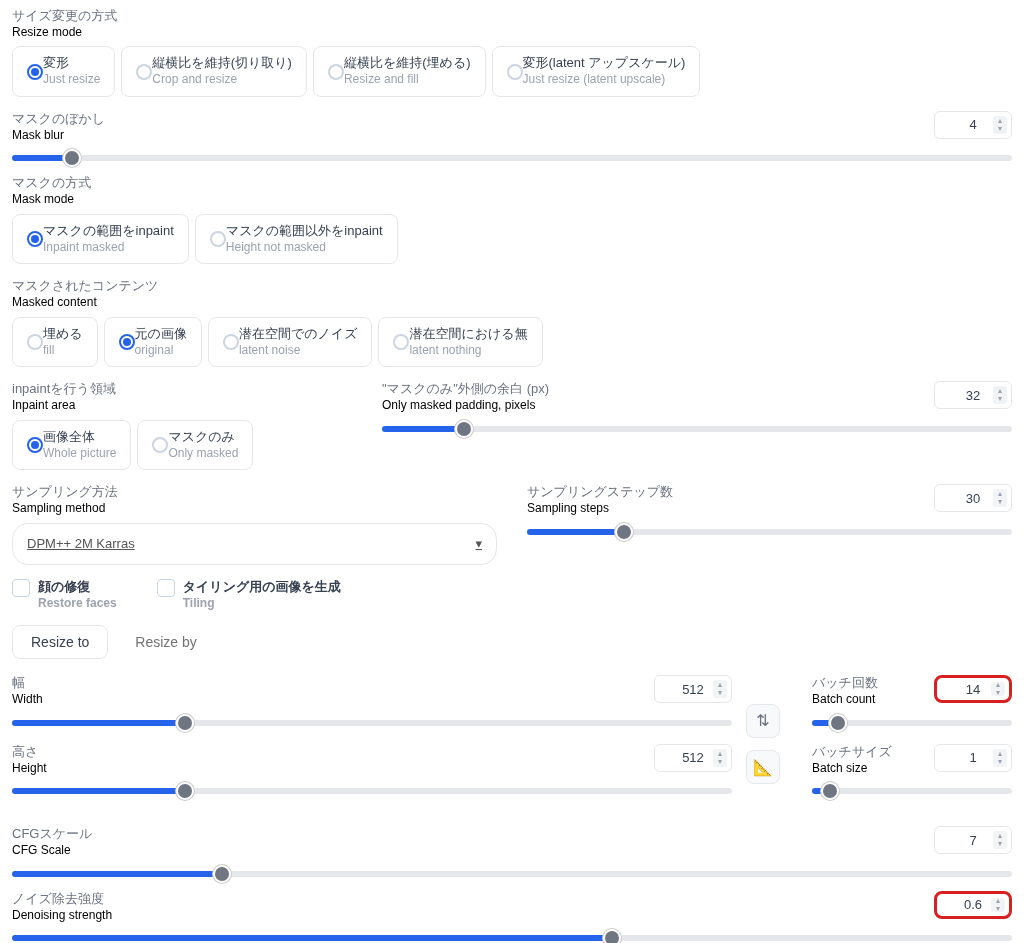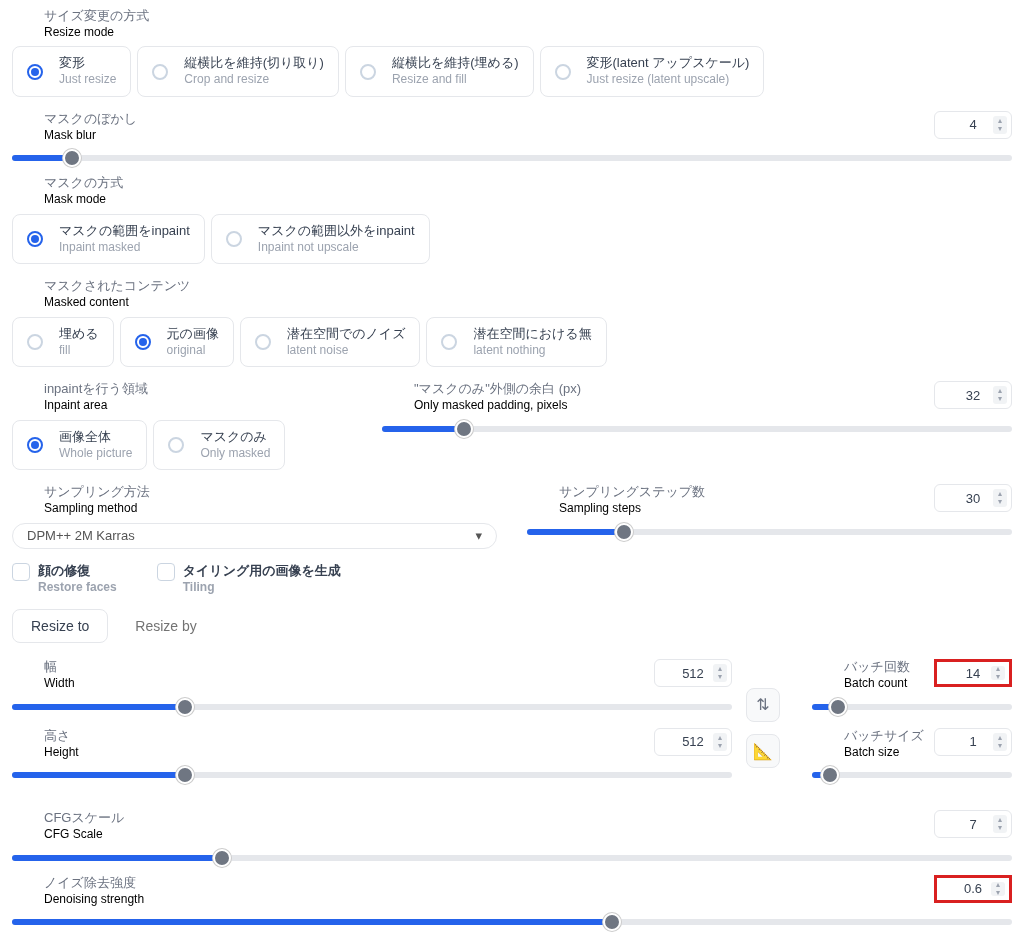--- a/index.html
+++ b/index.html
@@ -1,22 +1,22 @@
 <!DOCTYPE html>
 <html><head>
 <meta charset="utf-8">
 <style>
 * { box-sizing: border-box; margin: 0; padding: 0; }
 body { font-family: -apple-system, "Segoe UI", Arial, sans-serif; font-size: 13px; color: #555; background: #fff; padding: 8px 12px; width: 1024px; }
 .section { margin-bottom: 14px; }
-.label-wrap { margin-bottom: 6px; line-height: 1.3; margin-left: 32px; }
+.label-wrap { margin-bottom: 6px; line-height: 1.3; }
 .label-jp { color: #6b7280; font-size: 13px; }
 .label-en { color: #000000; font-size: 12px; }
 .radio-row { display: flex; flex-wrap: wrap; gap: 6px; }
-.radio-item { display: flex; align-items: center; gap: 16px; border: 1px solid #e5e7eb; border-radius: 8px; padding: 8px 14px; cursor: pointer; background: #fff; }
+.radio-item { display: flex; align-items: center; gap: 0; border: 1px solid #e5e7eb; border-radius: 8px; padding: 8px 14px; cursor: pointer; background: #fff; }
 .radio-circle { width: 16px; height: 16px; border: 2px solid #cbd5e1; border-radius: 50%; position: relative; flex-shrink: 0; }
 .radio-circle.selected { border-color: #2563eb; }
 .radio-circle.selected::after { content: ''; position: absolute; width: 8px; height: 8px; background: #2563eb; border-radius: 50%; top: 2px; left: 2px; }
 .radio-labels { line-height: 1.3; }
 .radio-jp { color: #374151; font-size: 13px; }
 .radio-en { color: #9ca3af; font-size: 12px; }
 .slider-header { display: flex; justify-content: space-between; align-items: flex-start; margin-bottom: 6px; }
 .num-input { width: 78px; height: 28px; border: 1px solid #e5e7eb; border-radius: 6px; display: flex; align-items: center; justify-content: center; position: relative; background: #fff; }
 .num-input .val { text-align: center; flex: 1; color: #374151; font-size: 13px; }
 .stepper { position: absolute; right: 4px; top: 4px; bottom: 4px; width: 14px; display: flex; flex-direction: column; justify-content: center; background: #f1f3f5; border-radius: 3px; color: #9ca3af; font-size: 8px; line-height: 8px; text-align: center; }
@@ -31,22 +31,22 @@
 .tabs { display: flex; gap: 8px; margin-bottom: 16px; }
 .tab { border: 1px solid #e5e7eb; border-radius: 8px; padding: 8px 18px; cursor: pointer; color: #374151; font-size: 14px; }
 .tab.inactive { border-color: transparent; color: #737373; }
 .resize-grid { display: flex; gap: 24px; }
 .resize-left { flex: 1; }
 .resize-right { width: 200px; }
 .dim-row { margin-bottom: 18px; }
 .dim-header { display: flex; justify-content: space-between; align-items: flex-start; margin-bottom: 6px; }
 .btn-sq { width: 34px; height: 34px; border: 1px solid #e5e7eb; border-radius: 8px; background: #f8f9fa; display: flex; align-items: center; justify-content: center; cursor: pointer; font-size: 16px; color: #6b7280; }
 .mid-btns { display: flex; flex-direction: column; justify-content: space-around; padding: 28px 8px; gap: 12px; }
-.dropdown { border: 1px solid #e5e7eb; border-radius: 16px; height: 26px; display: flex; align-items: center; padding: 0 14px; justify-content: space-between; cursor: pointer; }
-.highlighted { border: 3px solid #d92020; border-radius: 0; }
+.dropdown { border: 1px solid #e5e7eb; border-radius: 16px; height: 42px; display: flex; align-items: center; padding: 0 14px; justify-content: space-between; cursor: pointer; text-decoration: underline; }
+.highlighted { border: 3px solid #d92020; border-radius: 8px; }
 .inpaint-row { display: flex; gap: 30px; align-items: flex-start; }
 </style>
 </head>
 <body>
 
 <div class="section">
   <div class="label-wrap">
     <div class="label-jp">サイズ変更の方式</div>
     <div class="label-en">Resize mode</div>
   </div>
@@ -109,21 +109,21 @@
         <div class="radio-circle selected"></div>
         <div class="radio-labels">
           <div class="radio-jp">マスクの範囲をinpaint</div>
           <div class="radio-en">Inpaint masked</div>
         </div>
       </div>
       <div class="radio-item">
         <div class="radio-circle"></div>
         <div class="radio-labels">
           <div class="radio-jp">マスクの範囲以外をinpaint</div>
-          <div class="radio-en">Inpaint not upscale</div>
+          <div class="radio-en">Height not masked</div>
         </div>
       </div>
     </div>
 </div>
 
 <div class="section">
   <div class="label-wrap">
     <div class="label-jp">マスクされたコンテンツ</div>
     <div class="label-en">Masked content</div>
   </div>

